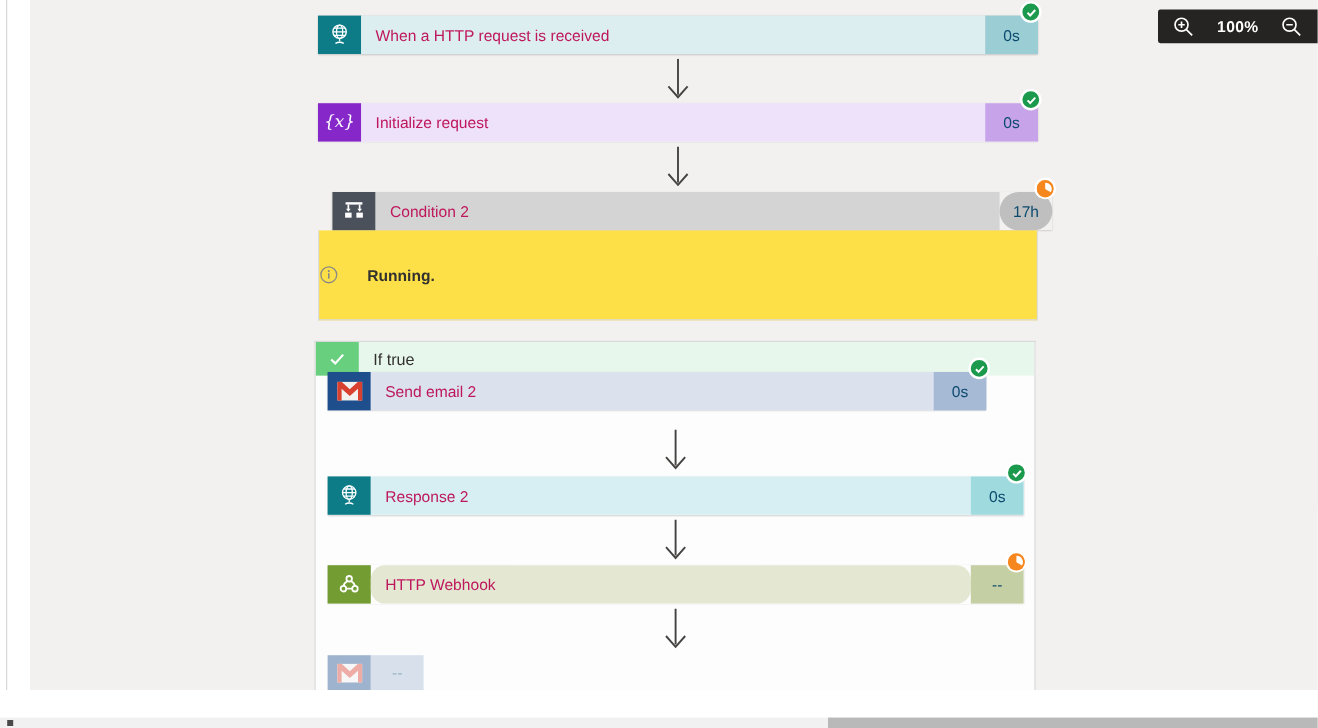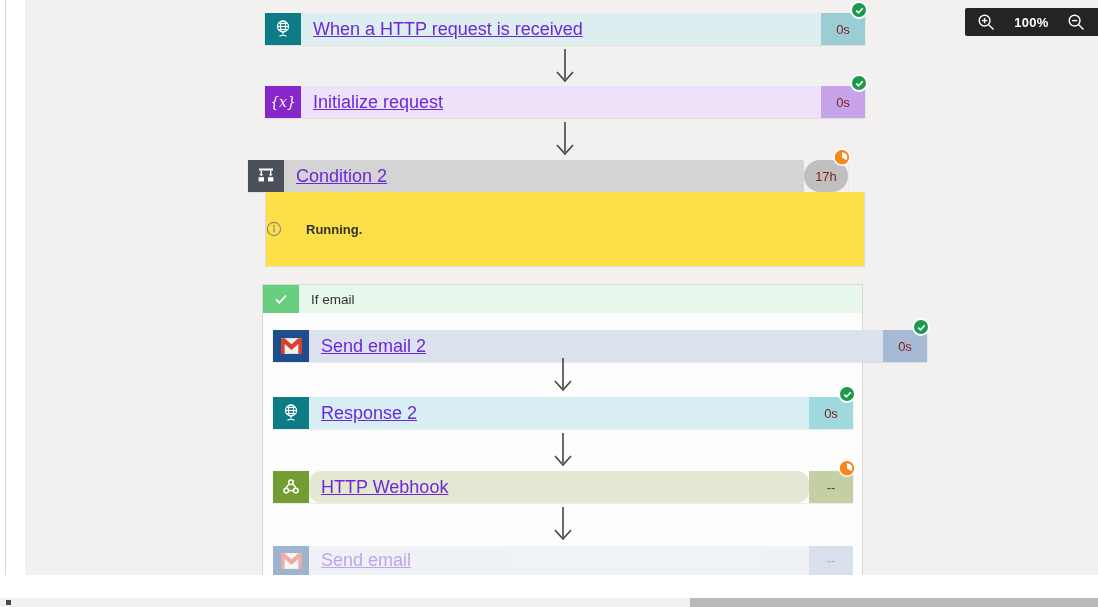--- a/index.html
+++ b/index.html
@@ -12,22 +12,22 @@
 
   
   #zoom-toolbar { left:965px; top:8px; width:133px; height:28px; background:#252423;
     display:flex; align-items:center; justify-content:center; gap:18px; border-radius:2px 0 0 2px; }
   #zoom-toolbar .zl { color:#fff; font-size:13px; font-weight:bold; letter-spacing:.3px; }
   .mag { width:19px; height:19px; cursor:pointer; }
 
   
   .card { position:absolute; height:32px; display:flex; box-shadow:0 0.6px 1.5px rgba(0,0,0,.18); cursor:pointer; }
   .card-icon { width:36px; height:100%; flex:0 0 36px; display:flex; align-items:center; justify-content:center; color:#fff; }
-  .card-title { flex:1; display:flex; align-items:center; padding-left:12px; font-size:18px; color:#6d28d9; white-space:nowrap; overflow:hidden;text-decoration:underline; }
-  .card-duration { flex:0 0 44px; display:flex; align-items:center; justify-content:center; font-size:13px; color:#7f1d1d; }
+  .card-title { flex:1; display:flex; align-items:center; padding-left:12px; font-size:13px; color:#be185d; white-space:nowrap; overflow:hidden; }
+  .card-duration { flex:0 0 44px; display:flex; align-items:center; justify-content:center; font-size:13px; color:#0c4a6e; }
 
   .badge { position:absolute; top:-12px; right:-3px; width:18px; height:18px; border-radius:50%; border:2px solid #fff; display:flex; align-items:center; justify-content:center; }
   .badge-green { background:#1b9a4d; }
   .badge-orange { background:#f6871f; padding:0; border:2px solid #fff; }
 
   
   .http-icon-bg   { background:#0d7c87; }
   .http-body      { background:#ddeef0; }
   .http-dur       { background:#9acdd4; }
   .resp-body      { background:#d7eff3; }
@@ -121,21 +121,21 @@
         <path d="M2.5,6.2 L4.9,8.6 L9.5,3.6"></path>
       </svg>
   </div>
 </div>
 
 <svg class="arrow" style="left:553px; top:122px;" width="24" height="34">
   <line x1="12" y1="0" x2="12" y2="30" stroke="#454442" stroke-width="1.6"></line>
   <polyline points="4,23 12,32 20,23" fill="none" stroke="#454442" stroke-width="1.6"></polyline>
 </svg>
 
-<div class="card" style="left:248px; top:160px; width:600px;">
+<div class="card" style="left:277px; top:160px; width:600px;">
   <div class="card-icon cond-icon-bg">
     <svg width="22" height="22" viewBox="0 0 22 22" fill="#fff">
       <rect x="4" y="3.5" width="14" height="2"></rect>
       <rect x="5.6" y="5.5" width="1.4" height="3.6"></rect>
         <rect x="15" y="5.5" width="1.4" height="3.6"></rect>
       <path d="M4.4,9 L6.3,11.4 L8.2,9 Z"></path>
         <path d="M13.8,9 L15.7,11.4 L17.6,9 Z"></path>
       <rect x="3.6" y="12.2" width="5.4" height="4.2"></rect>
         <rect x="13" y="12.2" width="5.4" height="4.2"></rect>
     </svg>
@@ -159,25 +159,25 @@
   <span class="msg">Running.</span>
 </div>
 
 <div class="abs" id="if-true-container">
   <div id="if-true-header">
     <div class="chk">
       <svg width="16" height="16" viewBox="0 0 16 16" fill="none" stroke="#fff" stroke-width="1.8">
           <path d="M3,8.5 L6.4,11.8 L13,4.5"></path>
         </svg>
     </div>
-    <div class="lbl">If email</div>
-  </div>
-</div>
-
-<div class="card" style="left:273px; top:330px; width:654px;">
+    <div class="lbl">If true</div>
+  </div>
+</div>
+
+<div class="card" style="left:273px; top:310px; width:549px;">
   <div class="card-icon gmail-icon-bg">
     <svg width="21" height="16" viewBox="0 0 16 12">
       <rect width="16" height="12" fill="#f3f1ef"></rect>
       <path d="M0,0 H2.8 L8,4.7 L13.2,0 H16 V12 H13.2 V4.4 L8,9 L2.8,4.4 V12 H0 Z" fill="#d8402f"></path>
     </svg>
   </div>
   <div class="card-title gmail-body">Send email 2</div>
   <div class="card-duration gmail-dur">0s</div>
   <div class="badge badge-green">
     <svg width="11" height="11" viewBox="0 0 12 12" fill="none" stroke="#fff" stroke-width="1.8">
@@ -243,20 +243,19 @@
   <polyline points="4,23 12,32 20,23" fill="none" stroke="#454442" stroke-width="1.6"></polyline>
 </svg>
 
 <div class="card faded" style="left:273px; top:546px; width:580px; height:29px; box-shadow:none;">
   <div class="card-icon gmail-icon-bg">
     <svg width="21" height="16" viewBox="0 0 16 12">
       <rect width="16" height="12" fill="#f3f1ef"></rect>
       <path d="M0,0 H2.8 L8,4.7 L13.2,0 H16 V12 H13.2 V4.4 L8,9 L2.8,4.4 V12 H0 Z" fill="#d8402f"></path>
     </svg>
   </div>
-  <div class="card-title gmail-body">Send email</div>
   <div class="card-duration gmail-dur">--</div>
 </div>
 
 <div class="abs" id="hscrollbar">
   <div id="hscroll-thumb"></div>
 </div>
 <div class="abs" id="corner-mark"></div>
 
 </body></html>

